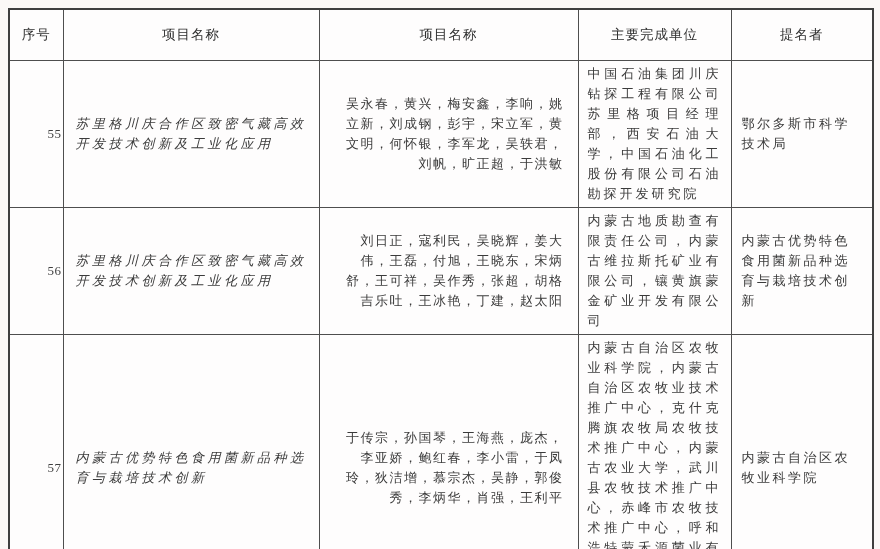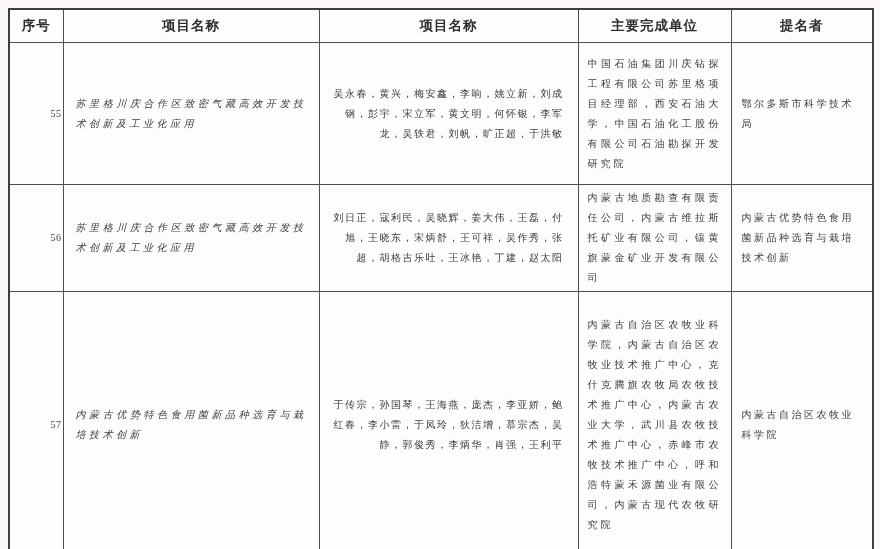--- a/index.html
+++ b/index.html
@@ -22,37 +22,37 @@
     top: 8px;
     width: 864px;
     border-collapse: collapse;
     table-layout: fixed;
     background: #fefdfd;
     border: 2px solid #3f3f3f;
   }
   table.awards th, table.awards td {
     border: 1px solid #4e4e4e;
     vertical-align: middle;
-    font-size: 10px;
+    font-size: 13px;
     line-height: 20px;
     overflow: hidden;
   }
   col.c0 { width: 54px; }
   col.c1 { width: 256px; }
   col.c2 { width: 259px; }
   col.c3 { width: 153px; }
   col.c4 { width: 142px; }
 
   tr.hdr th {
     height: 22px;
-    font-weight: bold;
+    font-weight: normal;
     font-size: 13.5px;
     text-align: center;
     letter-spacing: 1px;
-    padding: 5px 2px;
+    padding: 14px 2px;
     color: #2e2e2e;
   }
   tr.r0 { height: 142px; }
   tr.r1 { height: 101px; }
   tr.r2 { height: 268px; }
 
   td.c-no {
     text-align: right;
     letter-spacing: 0.5px;
     color: #3f3f3f;

